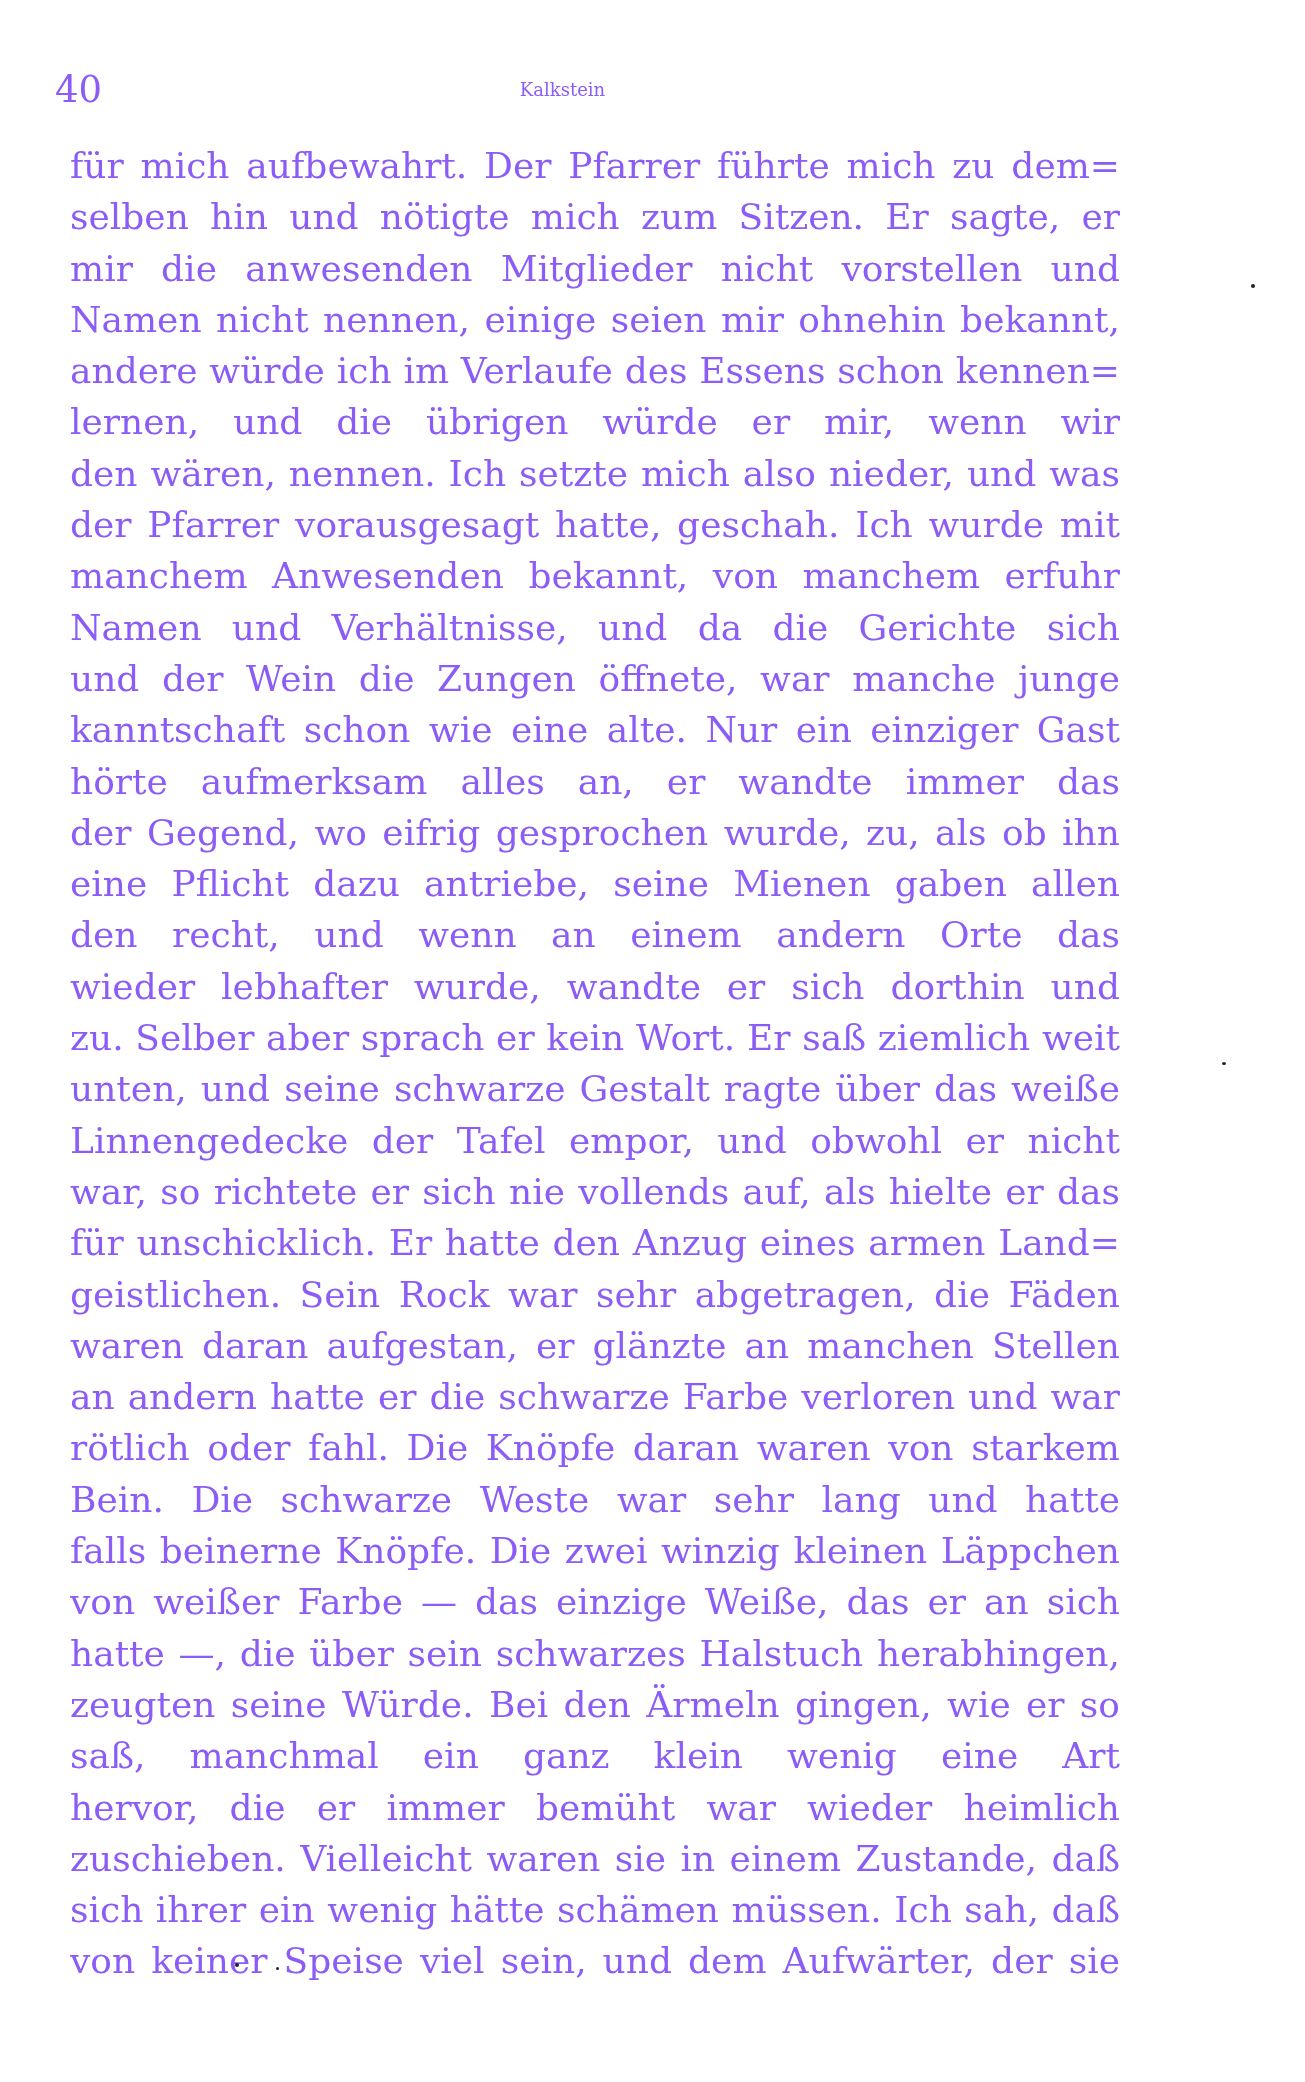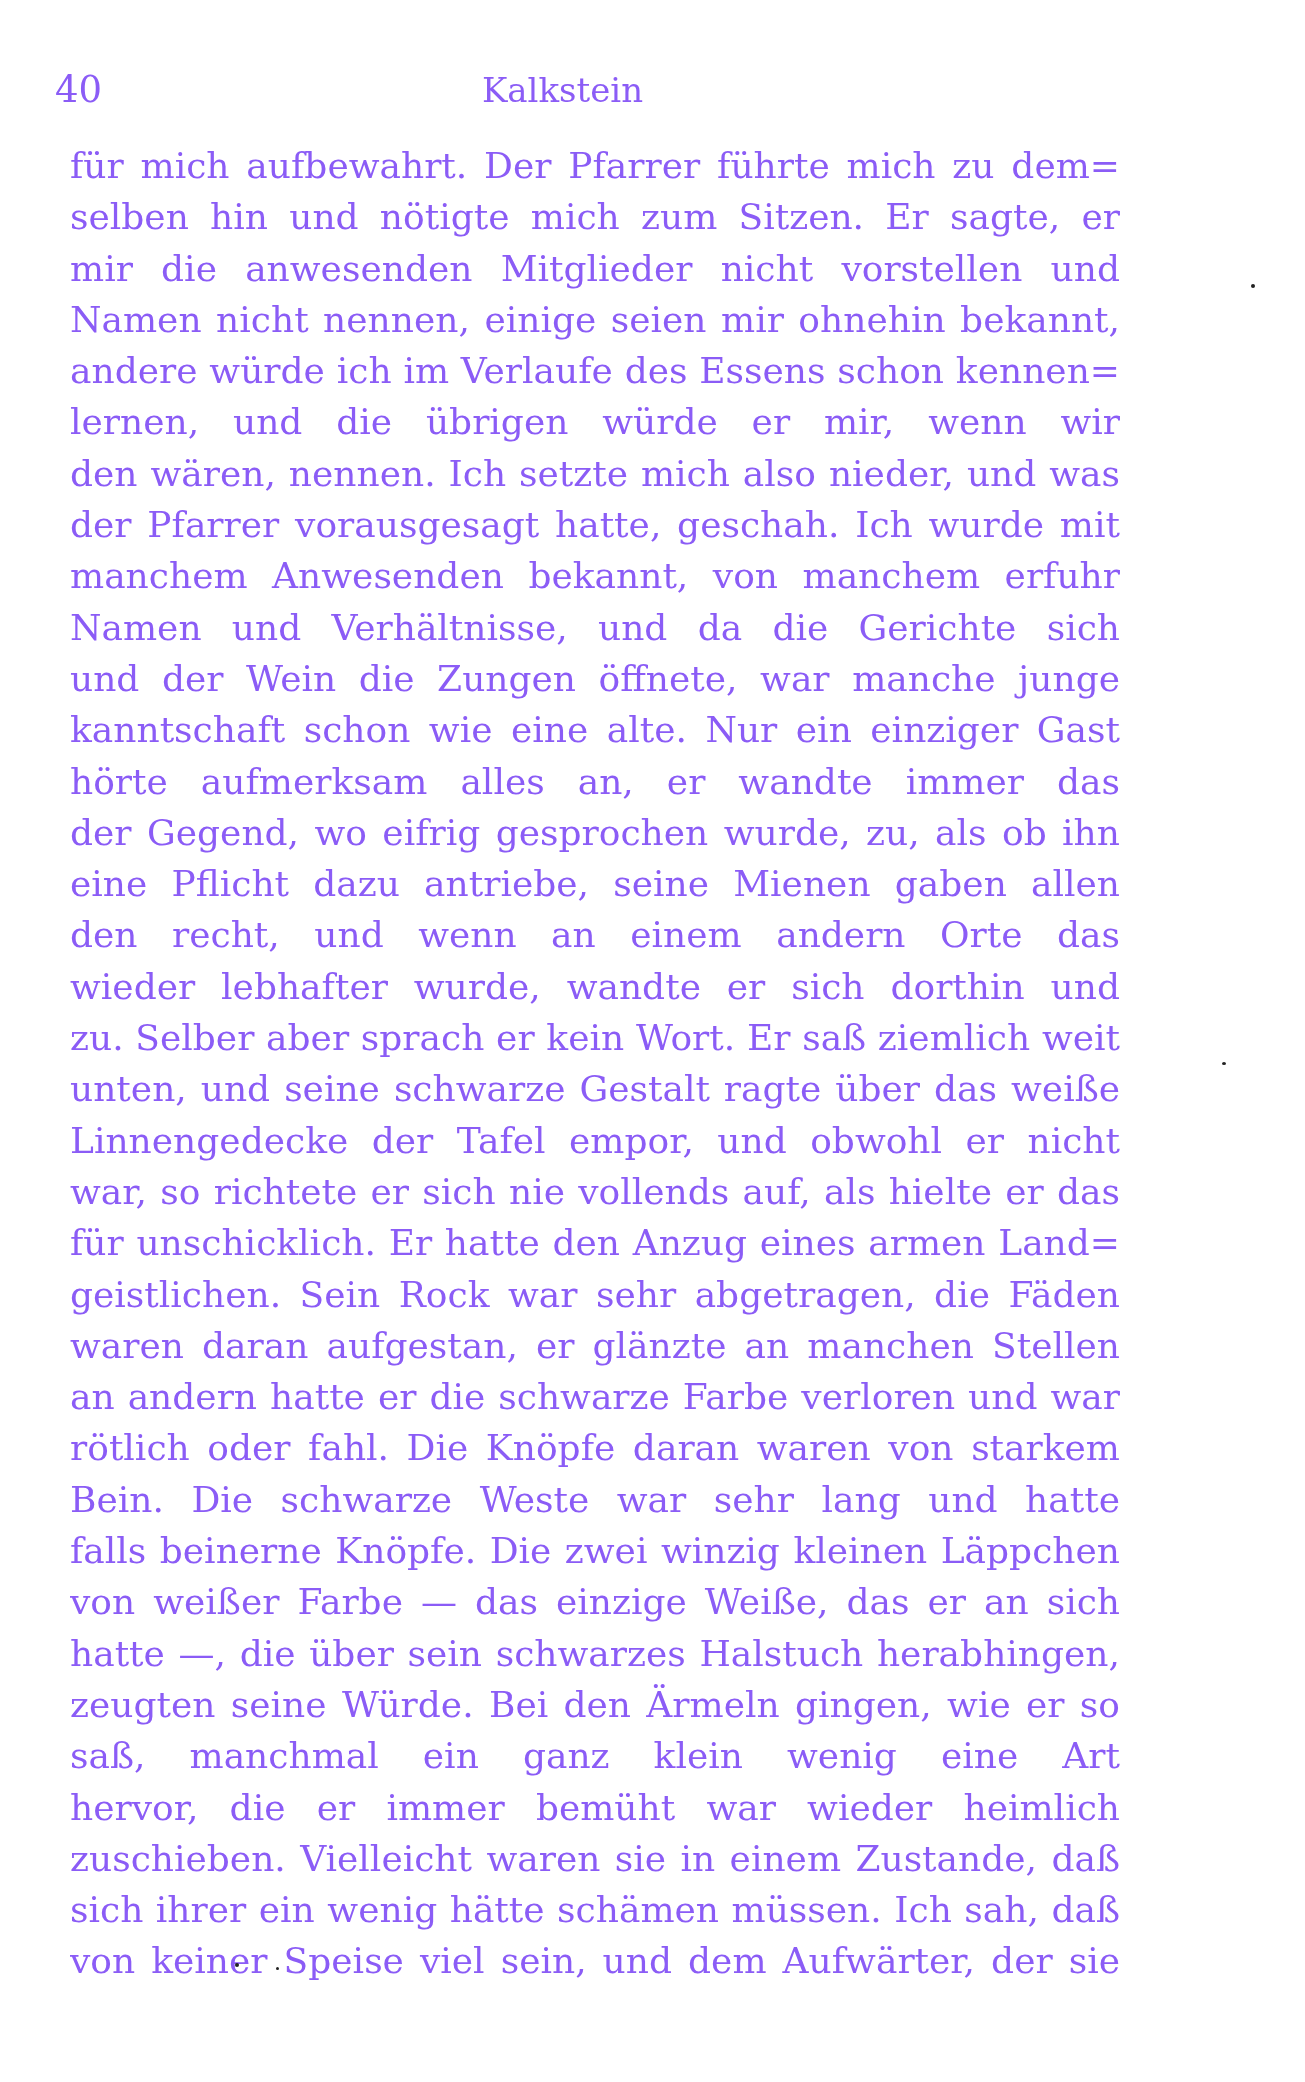--- a/index.html
+++ b/index.html
@@ -29,21 +29,21 @@
     top: 2px;
     font-size: 37px;
     line-height: 40px;
   }
   .running-title {
     position: absolute;
     left: 0;
     right: 60px;
     top: 6px;
     text-align: center;
-    font-size: 34px;
+    font-size: 18px;
     line-height: 32px;
   }
   .text-block {
     position: absolute;
     top: 138px;
     left: 66px;
     width: 1058px;
   }
   .line {
     margin: 4px;

